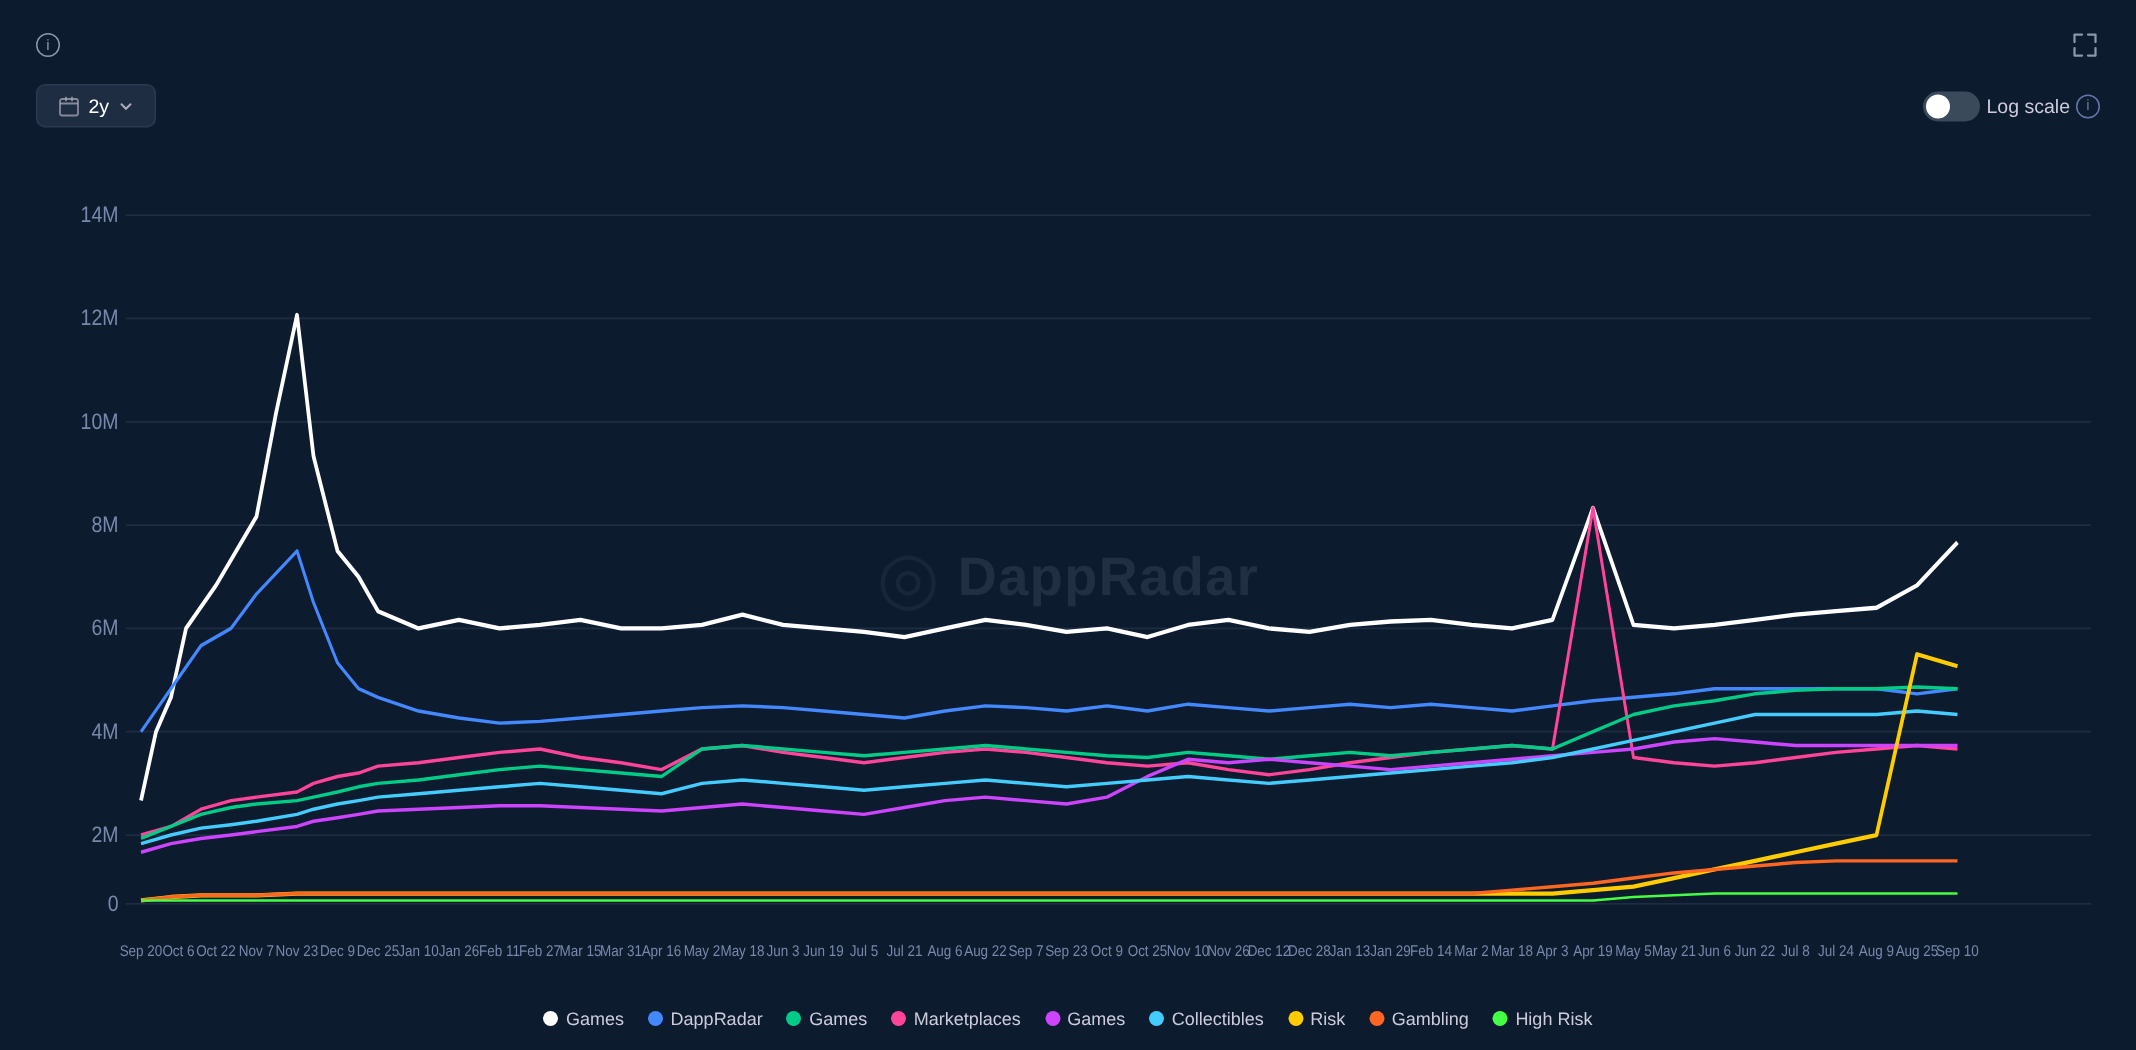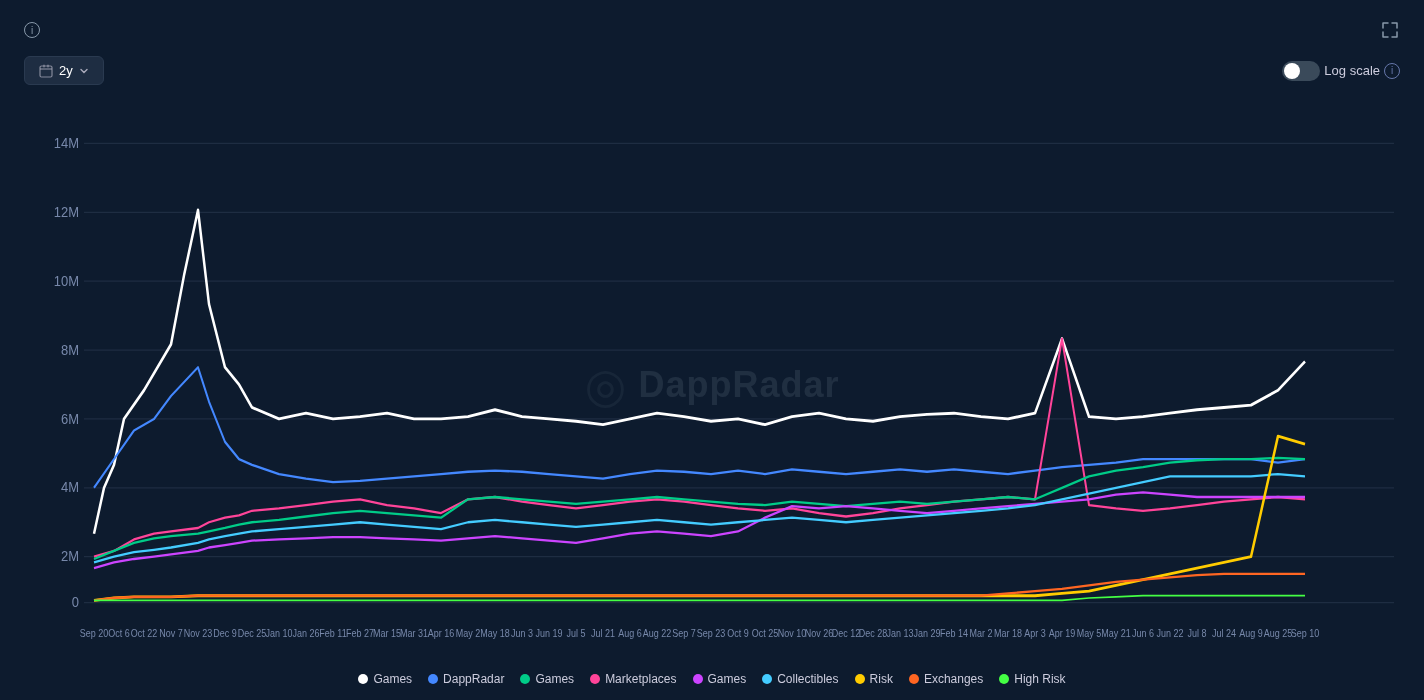--- a/index.html
+++ b/index.html
@@ -340,20 +340,20 @@
     <div class="legend-item">
       <div class="legend-dot" style="background:#44ccff;"></div>
       <span>Collectibles</span>
     </div>
     <div class="legend-item">
       <div class="legend-dot" style="background:#ffcc00;"></div>
       <span>Risk</span>
     </div>
     <div class="legend-item">
       <div class="legend-dot" style="background:#ff6622;"></div>
-      <span>Exchanges</span>
+      <span>Gambling</span>
     </div>
     <div class="legend-item">
       <div class="legend-dot" style="background:#44ff44;"></div>
       <span>High Risk</span>
     </div>
   </div>
 </div>
 
 </body></html>

